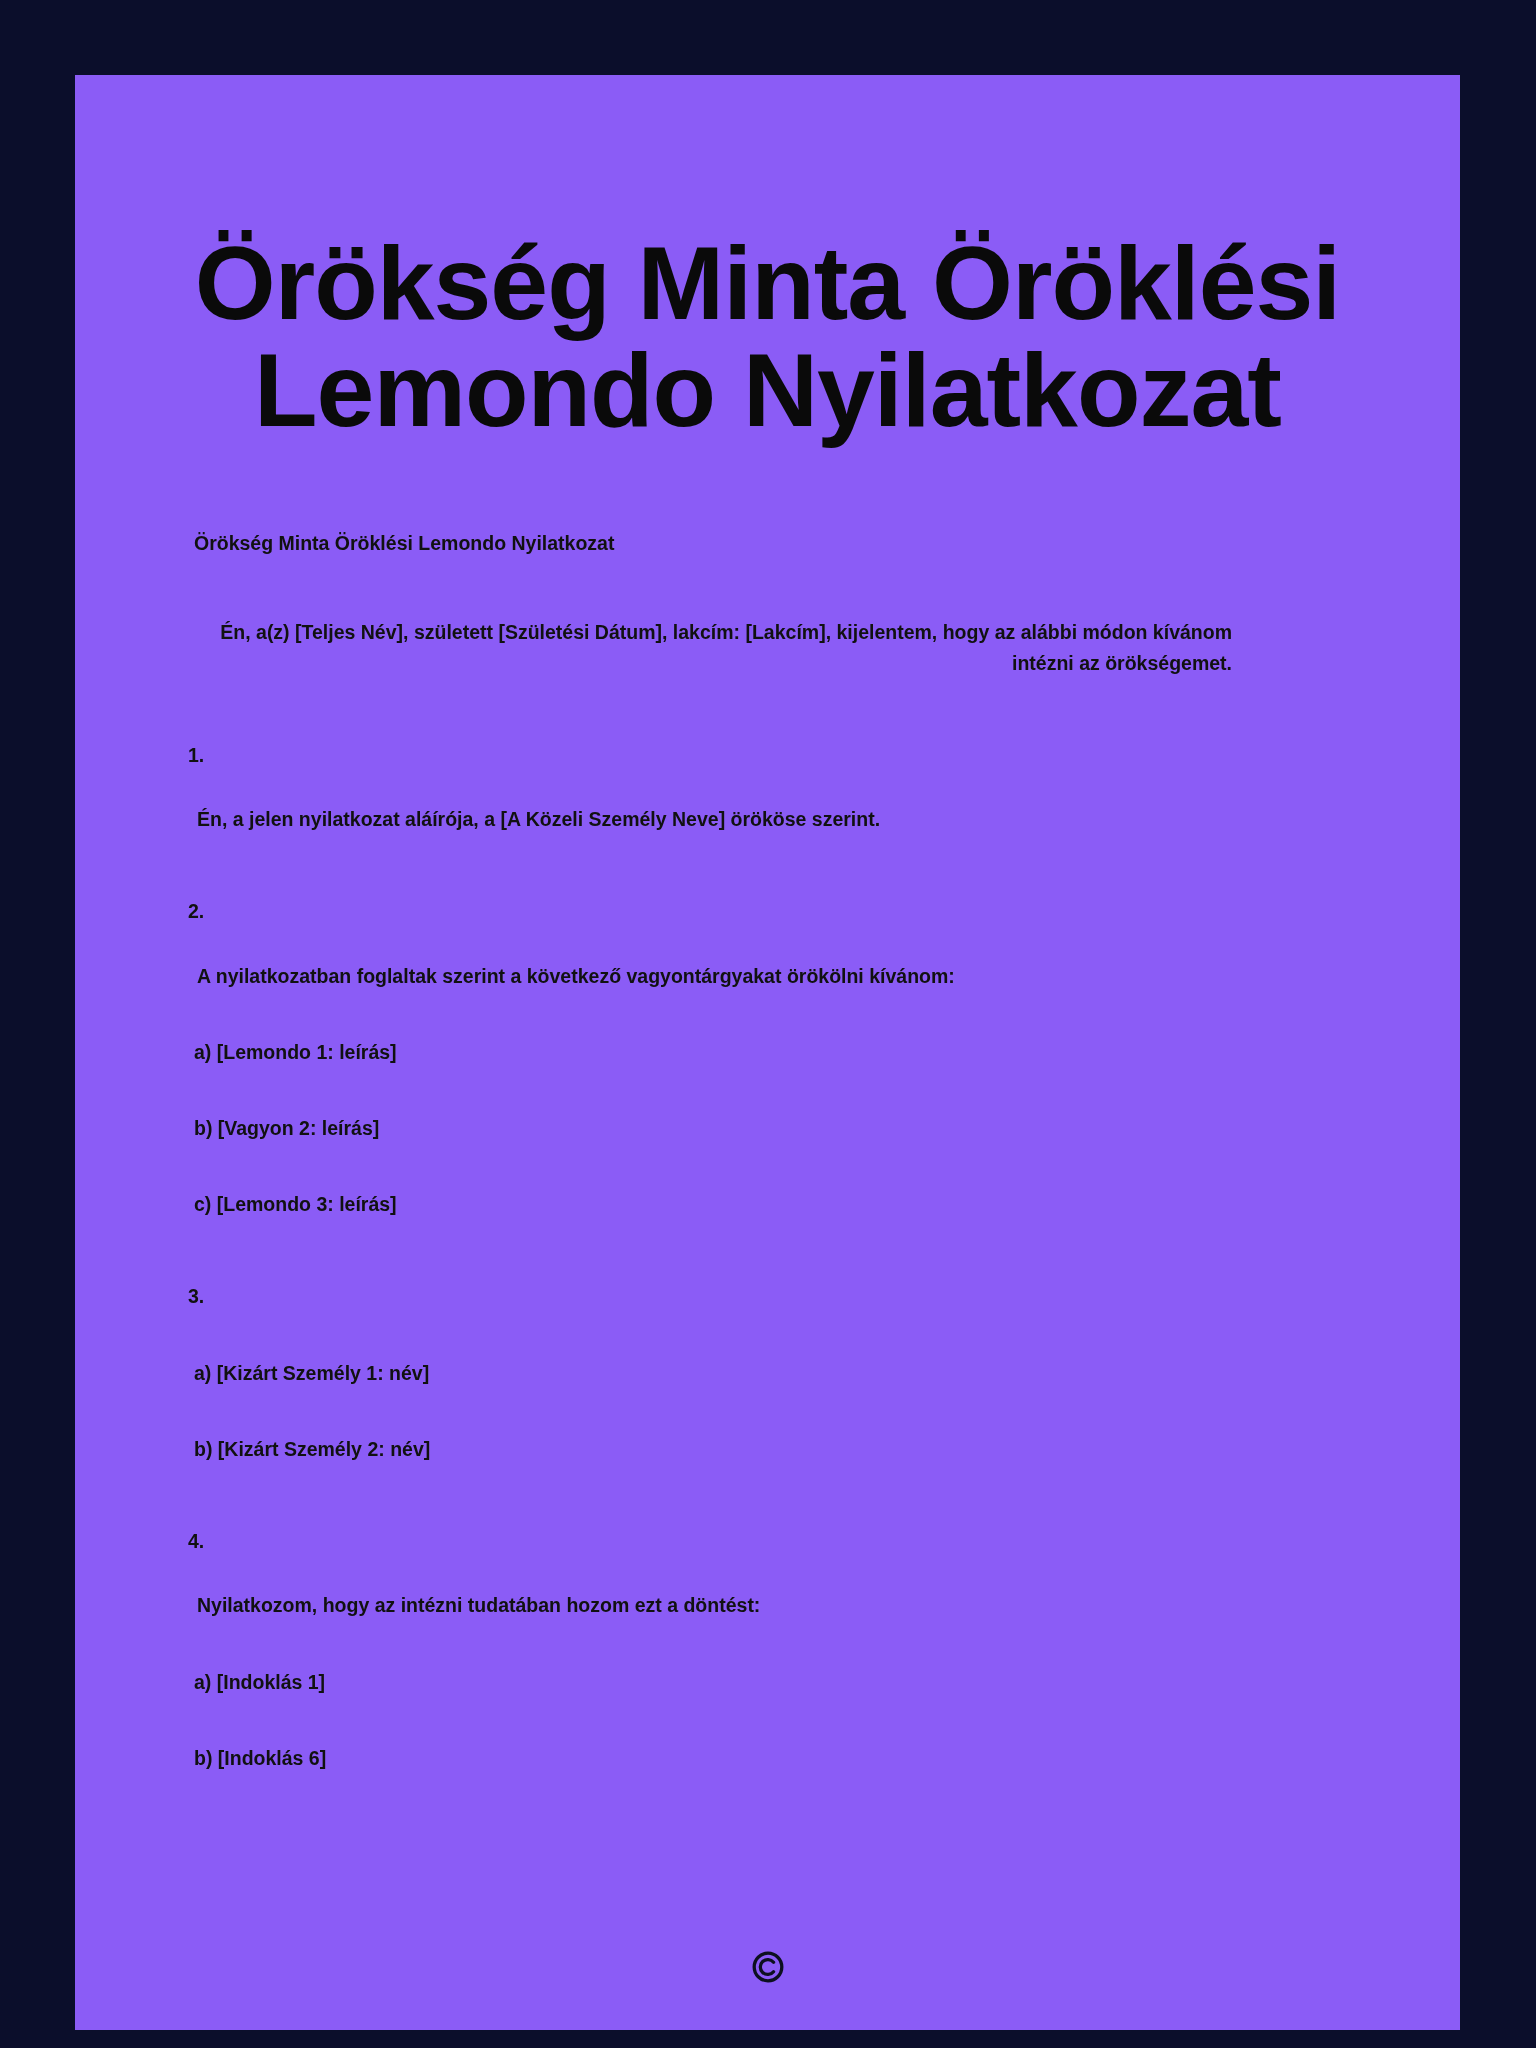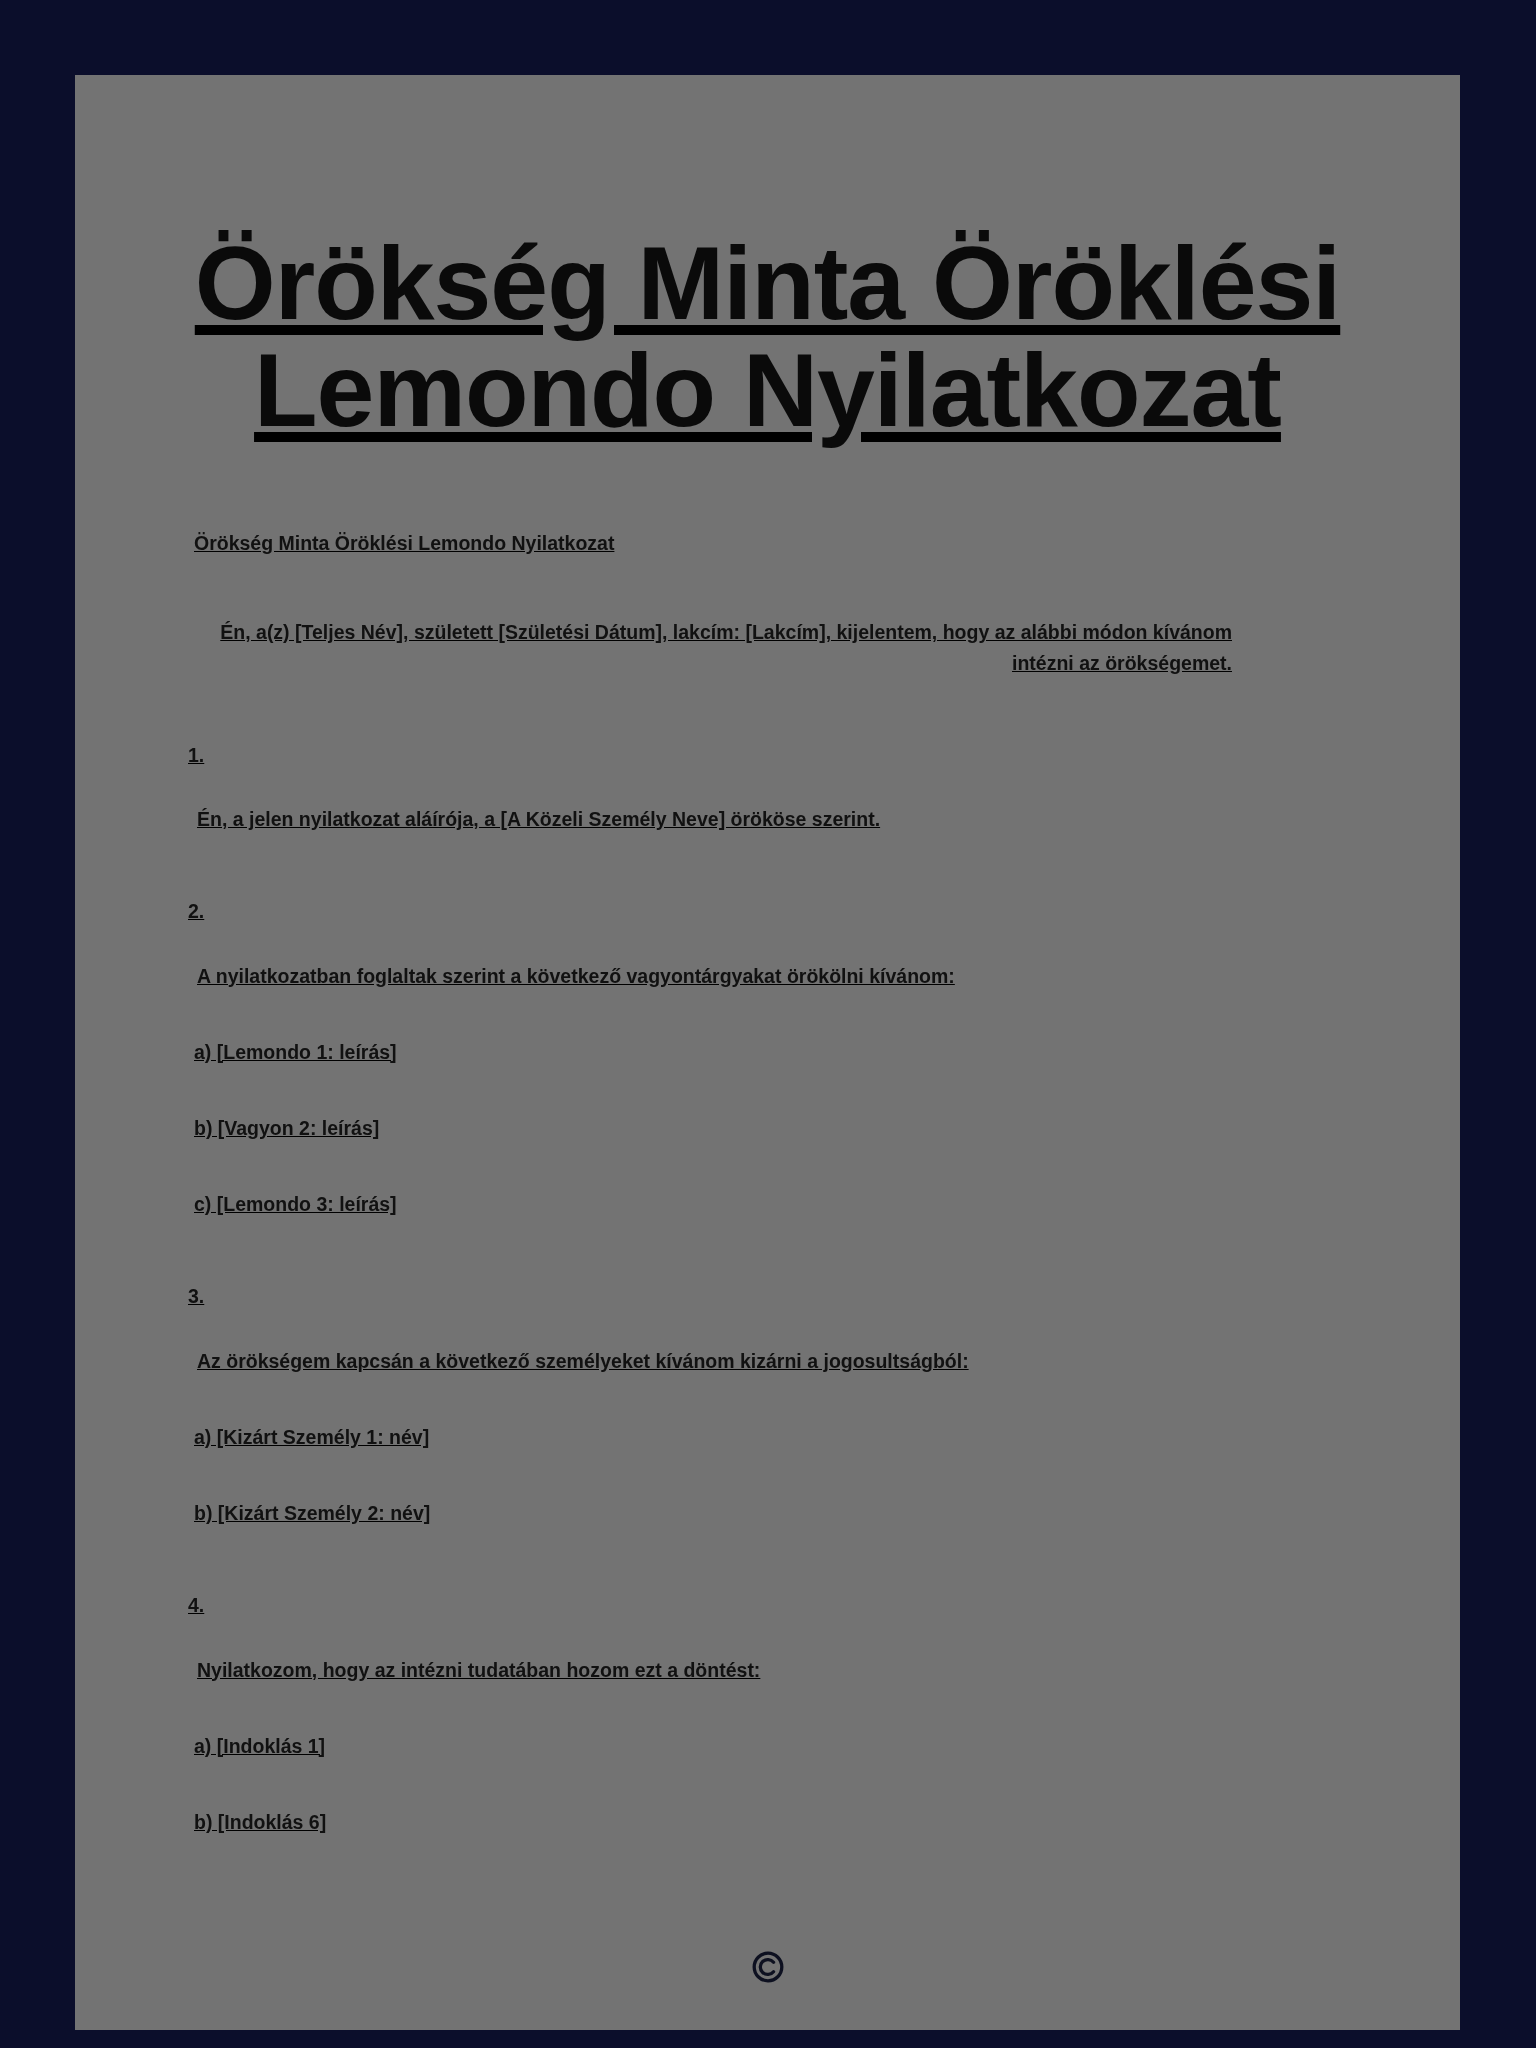--- a/index.html
+++ b/index.html
@@ -22,23 +22,22 @@
     height: 2048px;
     background: #0b0e2b;
   }
 
   .document-page {
     position: absolute;
     left: 75px;
     top: 75px;
     width: 1385px;
     height: 1955px;
-    background: #737373;
+    background: #8b5cf6;
     overflow: hidden;
-    text-decoration: underline;
   }
 
   .doc-inner {
     position: relative;
     width: 100%;
     height: 100%;
     padding: 0;
   }
 
   
@@ -140,21 +139,20 @@
         <div class="section-block">
           <p class="body-text section-number">2.</p>
           <p class="body-text section-lead">A nyilatkozatban foglaltak szerint a következő vagyontárgyakat örökölni kívánom:</p>
           <p class="body-text sub-item">a) [Lemondo 1: leírás]</p>
           <p class="body-text sub-item">b) [Vagyon 2: leírás]</p>
           <p class="body-text sub-item">c) [Lemondo 3: leírás]</p>
         </div>
 
         <div class="section-block">
           <p class="body-text section-number">3.</p>
-          <p class="body-text section-lead">Az örökségem kapcsán a következő személyeket kívánom kizárni a jogosultságból:</p>
           <p class="body-text sub-item">a) [Kizárt Személy 1: név]</p>
           <p class="body-text sub-item">b) [Kizárt Személy 2: név]</p>
         </div>
 
         <div class="section-block">
           <p class="body-text section-number">4.</p>
           <p class="body-text section-lead">Nyilatkozom, hogy az intézni tudatában hozom ezt a döntést:</p>
           <p class="body-text sub-item">a) [Indoklás 1]</p>
           <p class="body-text sub-item">b) [Indoklás 6]</p>
         </div>

